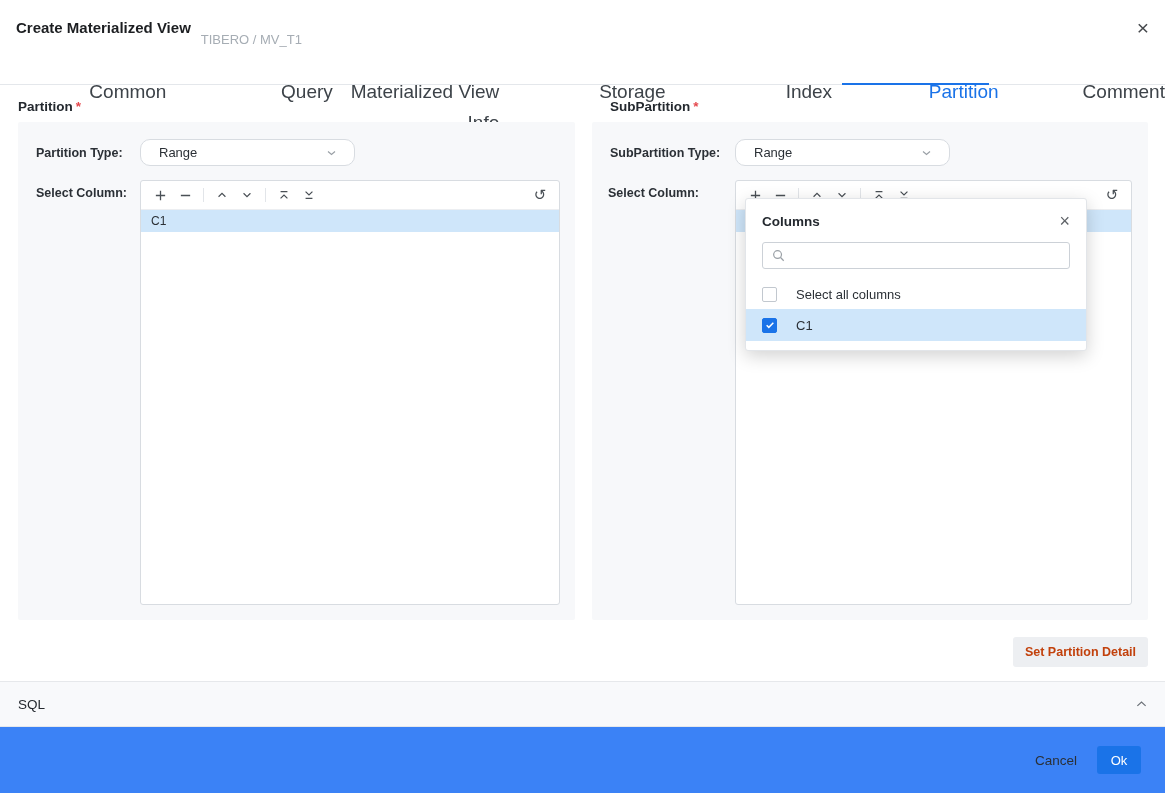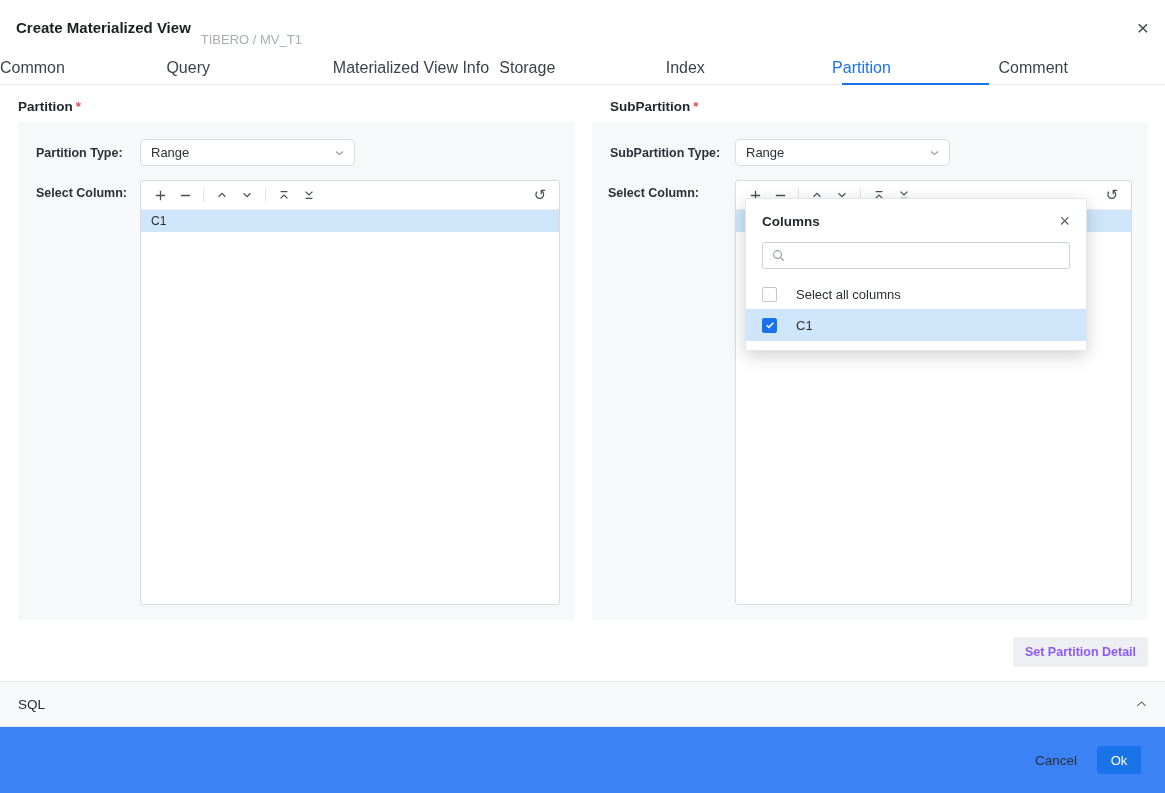--- a/index.html
+++ b/index.html
@@ -14,38 +14,38 @@
   .stage { position: absolute; inset: 0; width: 1165px; height: 793px; background: #fff; }
 
   
   .header { position: absolute; top: 0; left: 0; right: 0; height: 54px; display: flex; align-items: center; padding: 0 16px; }
   .title { font-size: 15px; font-weight: bold; color: #1c1e21; }
   .subtitle { margin-left: 10px; font-size: 13px; color: #a6adb4; margin-top: 24px; }
   .close { margin-left: auto; font-size: 21px; color: #46494d; cursor: pointer; line-height: 1; }
 
   
   .tabs { position: absolute; top: 52px; left: 0; right: 0; height: 33px; display: flex; border-bottom: 1px solid #e4e7eb; }
-  .tab { flex: 1; text-align: left; font-size: 16px; color: #3d4349; line-height: 31px; position: relative; cursor: pointer; }
+  .tab { flex: 1; text-align: right; font-size: 19px; color: #3d4349; line-height: 31px; position: relative; cursor: pointer; margin-top: 24px; }
   .tab.active { color: var(--accent); }
   .tab.active::after { content: ""; position: absolute; left: 10px; right: 10px; bottom: -1px; height: 2px; background: var(--accent); }
 
   
   .section-label { position: absolute; font-size: 13.5px; font-weight: bold; color: #24292f; top: 99px; }
   .section-label.left { left: 18px; }
   .section-label.right { left: 610px; }
   .req { color: var(--required); margin-left: 3px; }
 
   
   .panel { position: absolute; top: 122px; height: 498px; background: #f7f8fa; border-radius: 2px; }
   .panel.left { left: 18px; width: 557px; }
   .panel.right { left: 592px; width: 556px; }
 
   .field-label { position: absolute; font-size: 12.5px; font-weight: bold; color: #2b3036; }
 
-  .dropdown { position: absolute; height: 27px; background: #fff; border: 1px solid #d8dce1; border-radius: 5px; display: flex; align-items: center; padding: 0 10px; font-size: 13px; color: #2b3036; cursor: pointer; }
+  .dropdown { position: absolute; height: 27px; background: #fff; border: 1px solid #d8dce1; border-radius: 10px; display: flex; align-items: center; padding: 0 18px; font-size: 13px; color: #2b3036; cursor: pointer; }
   .dropdown .caret { margin-left: auto; color: #9aa0a6; display: flex; }
 
   .listbox { position: absolute; background: #fff; border: 1px solid #d8dce1; border-radius: 3px; overflow: hidden; }
   .toolbar { height: 29px; border-bottom: 1px solid #eceef1; display: flex; align-items: center; padding: 0 10px; gap: 7px; color: #4a5056; }
   .tb-btn { width: 18px; height: 18px; display: flex; align-items: center; justify-content: center; cursor: pointer; color: #4a5056; }
   .tb-sep { width: 1px; height: 14px; background: #e2e5e9; margin: 0 2px; }
   .tb-spacer { flex: 1; }
   .tb-reset { font-family: "DejaVu Sans", sans-serif; font-size: 15px; line-height: 1; }
   .col-row { height: 22px; line-height: 22px; padding: 0 10px; font-size: 12px; color: #2b3036; background: var(--selected_row); cursor: pointer; }
 
@@ -58,21 +58,21 @@
   .popup-search svg { color: #9aa0a6; flex: none; }
   .popup-search input { border: none; outline: none; flex: 1; font-size: 13px; color: #333; background: transparent; font-family: inherit; min-width: 0; }
   .popup-search input::placeholder { color: #a8aeb6; }
   .popup-row { height: 32px; display: flex; align-items: center; gap: 19px; padding: 0 16px; font-size: 13px; color: #2b3036; cursor: pointer; }
   .popup-row.select-all { height: 29px; }
   .popup-row.selected { background: var(--selected_row); }
   .checkbox { width: 15px; height: 15px; border: 1px solid #c2c8cf; border-radius: 2px; background: #fff; flex: none; display: flex; align-items: center; justify-content: center; }
   .checkbox.checked { background: var(--accent); border-color: var(--accent); }
 
   
-  .set-detail-btn { position: absolute; left: 1013px; top: 637px; width: 135px; height: 30px; background: #edeff2; border: none; border-radius: 3px; font-size: 12.5px; font-weight: bold; color: #8b5cf6; font-family: inherit; cursor: pointer; }
+  .set-detail-btn { position: absolute; left: 1013px; top: 637px; width: 135px; height: 30px; background: #edeff2; border: none; border-radius: 3px; font-size: 12.5px; font-weight: bold; color: #c2410c; font-family: inherit; cursor: pointer; }
   .sql-bar { position: absolute; left: 0; top: 681px; width: 100%; height: 46px; background: #f8f9fb; border-top: 1px solid #e6e8eb; border-bottom: 1px solid #e6e8eb; display: flex; align-items: center; padding: 0 18px; }
   .sql-label { font-size: 13.5px; color: #24292f; }
   .sql-chevron { margin-left: auto; color: #6b7177; cursor: pointer; display: flex; }
   .footer { position: absolute; left: 0; top: 727px; width: 100%; height: 66px; display: flex; align-items: center; justify-content: flex-end; gap: 20px; padding: 0 24px; background: #3b82f6; }
   .cancel-btn { font-size: 13.5px; color: #2b3036; background: none; border: none; cursor: pointer; font-family: inherit; }
   .ok-btn { min-width: 44px; height: 28px; background: var(--accent); color: #fff; border: none; border-radius: 3px; font-size: 13px; cursor: pointer; padding: 0 13px; font-family: inherit; }
 </style>
 </head>
 <body>
 

